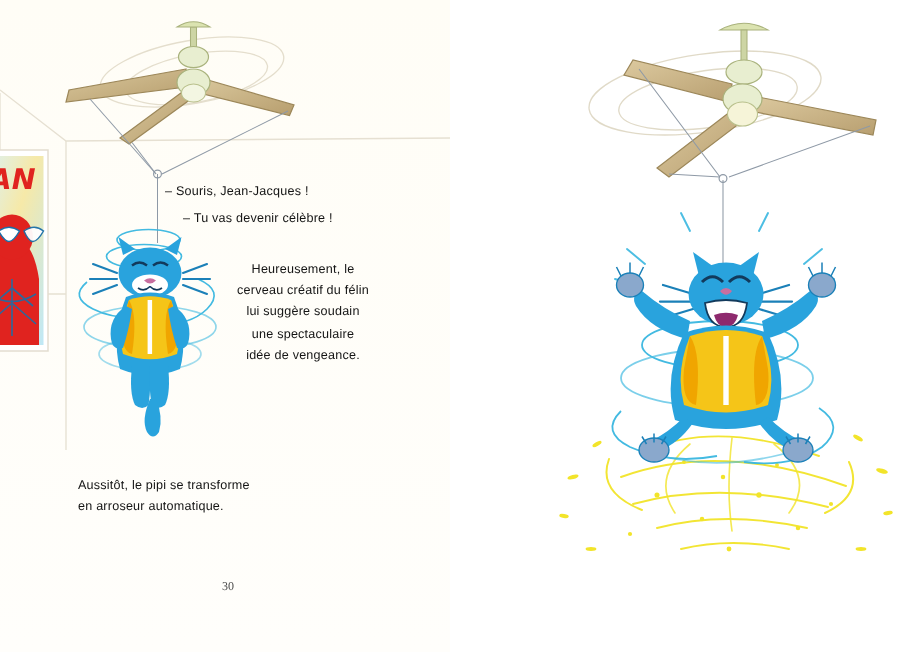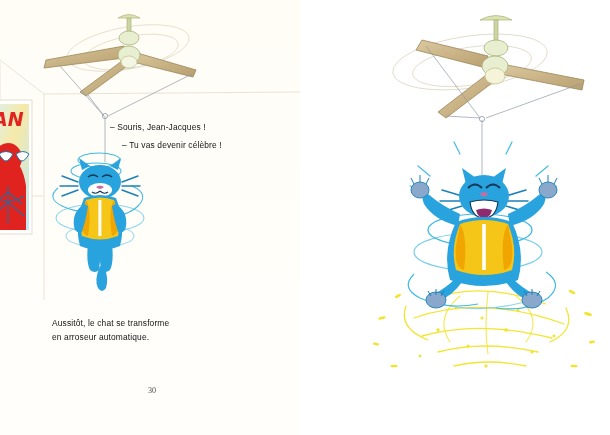--- a/index.html
+++ b/index.html
@@ -202,23 +202,28 @@
 
         <path d="M88 244 q-2 18 2 26 q5 4 9 0 q2 -14 1 -26 z" fill="#29a3dd"></path>
         <path d="M112 244 q2 18 -2 26 q-5 4 -9 0 q-2 -14 -1 -26 z" fill="#29a3dd"></path>
 
         <path d="M100 266 q-6 14 -2 22 q4 6 8 0 q3 -10 -2 -22 z" fill="#29a3dd"></path>
       </g>
     </svg>
 
     <div class="txt" id="dlg-souris">– Souris, Jean-Jacques !</div>
     <div class="txt" id="dlg-celebre">– Tu vas devenir célèbre !</div>
-
-
-    <div class="txt" id="para-aussitot">Aussitôt, le chat se transforme
+    <div class="txt center" id="para-heureuse">Heureusement, le
+cerveau créatif du félin
+lui suggère soudain
+une spectaculaire
+idée de vengeance.</div>
+
+
+    <div class="txt" id="para-aussitot">Aussitôt, le pipi se transforme
 en arroseur automatique.</div>
 
     <div class="folio" id="folio-left">30</div>
   </div>
 
   <div id="gutter"></div>
 
   <div class="page" id="page-right">
 
     <svg class="art" width="300" height="435" viewBox="0 0 300 435">

